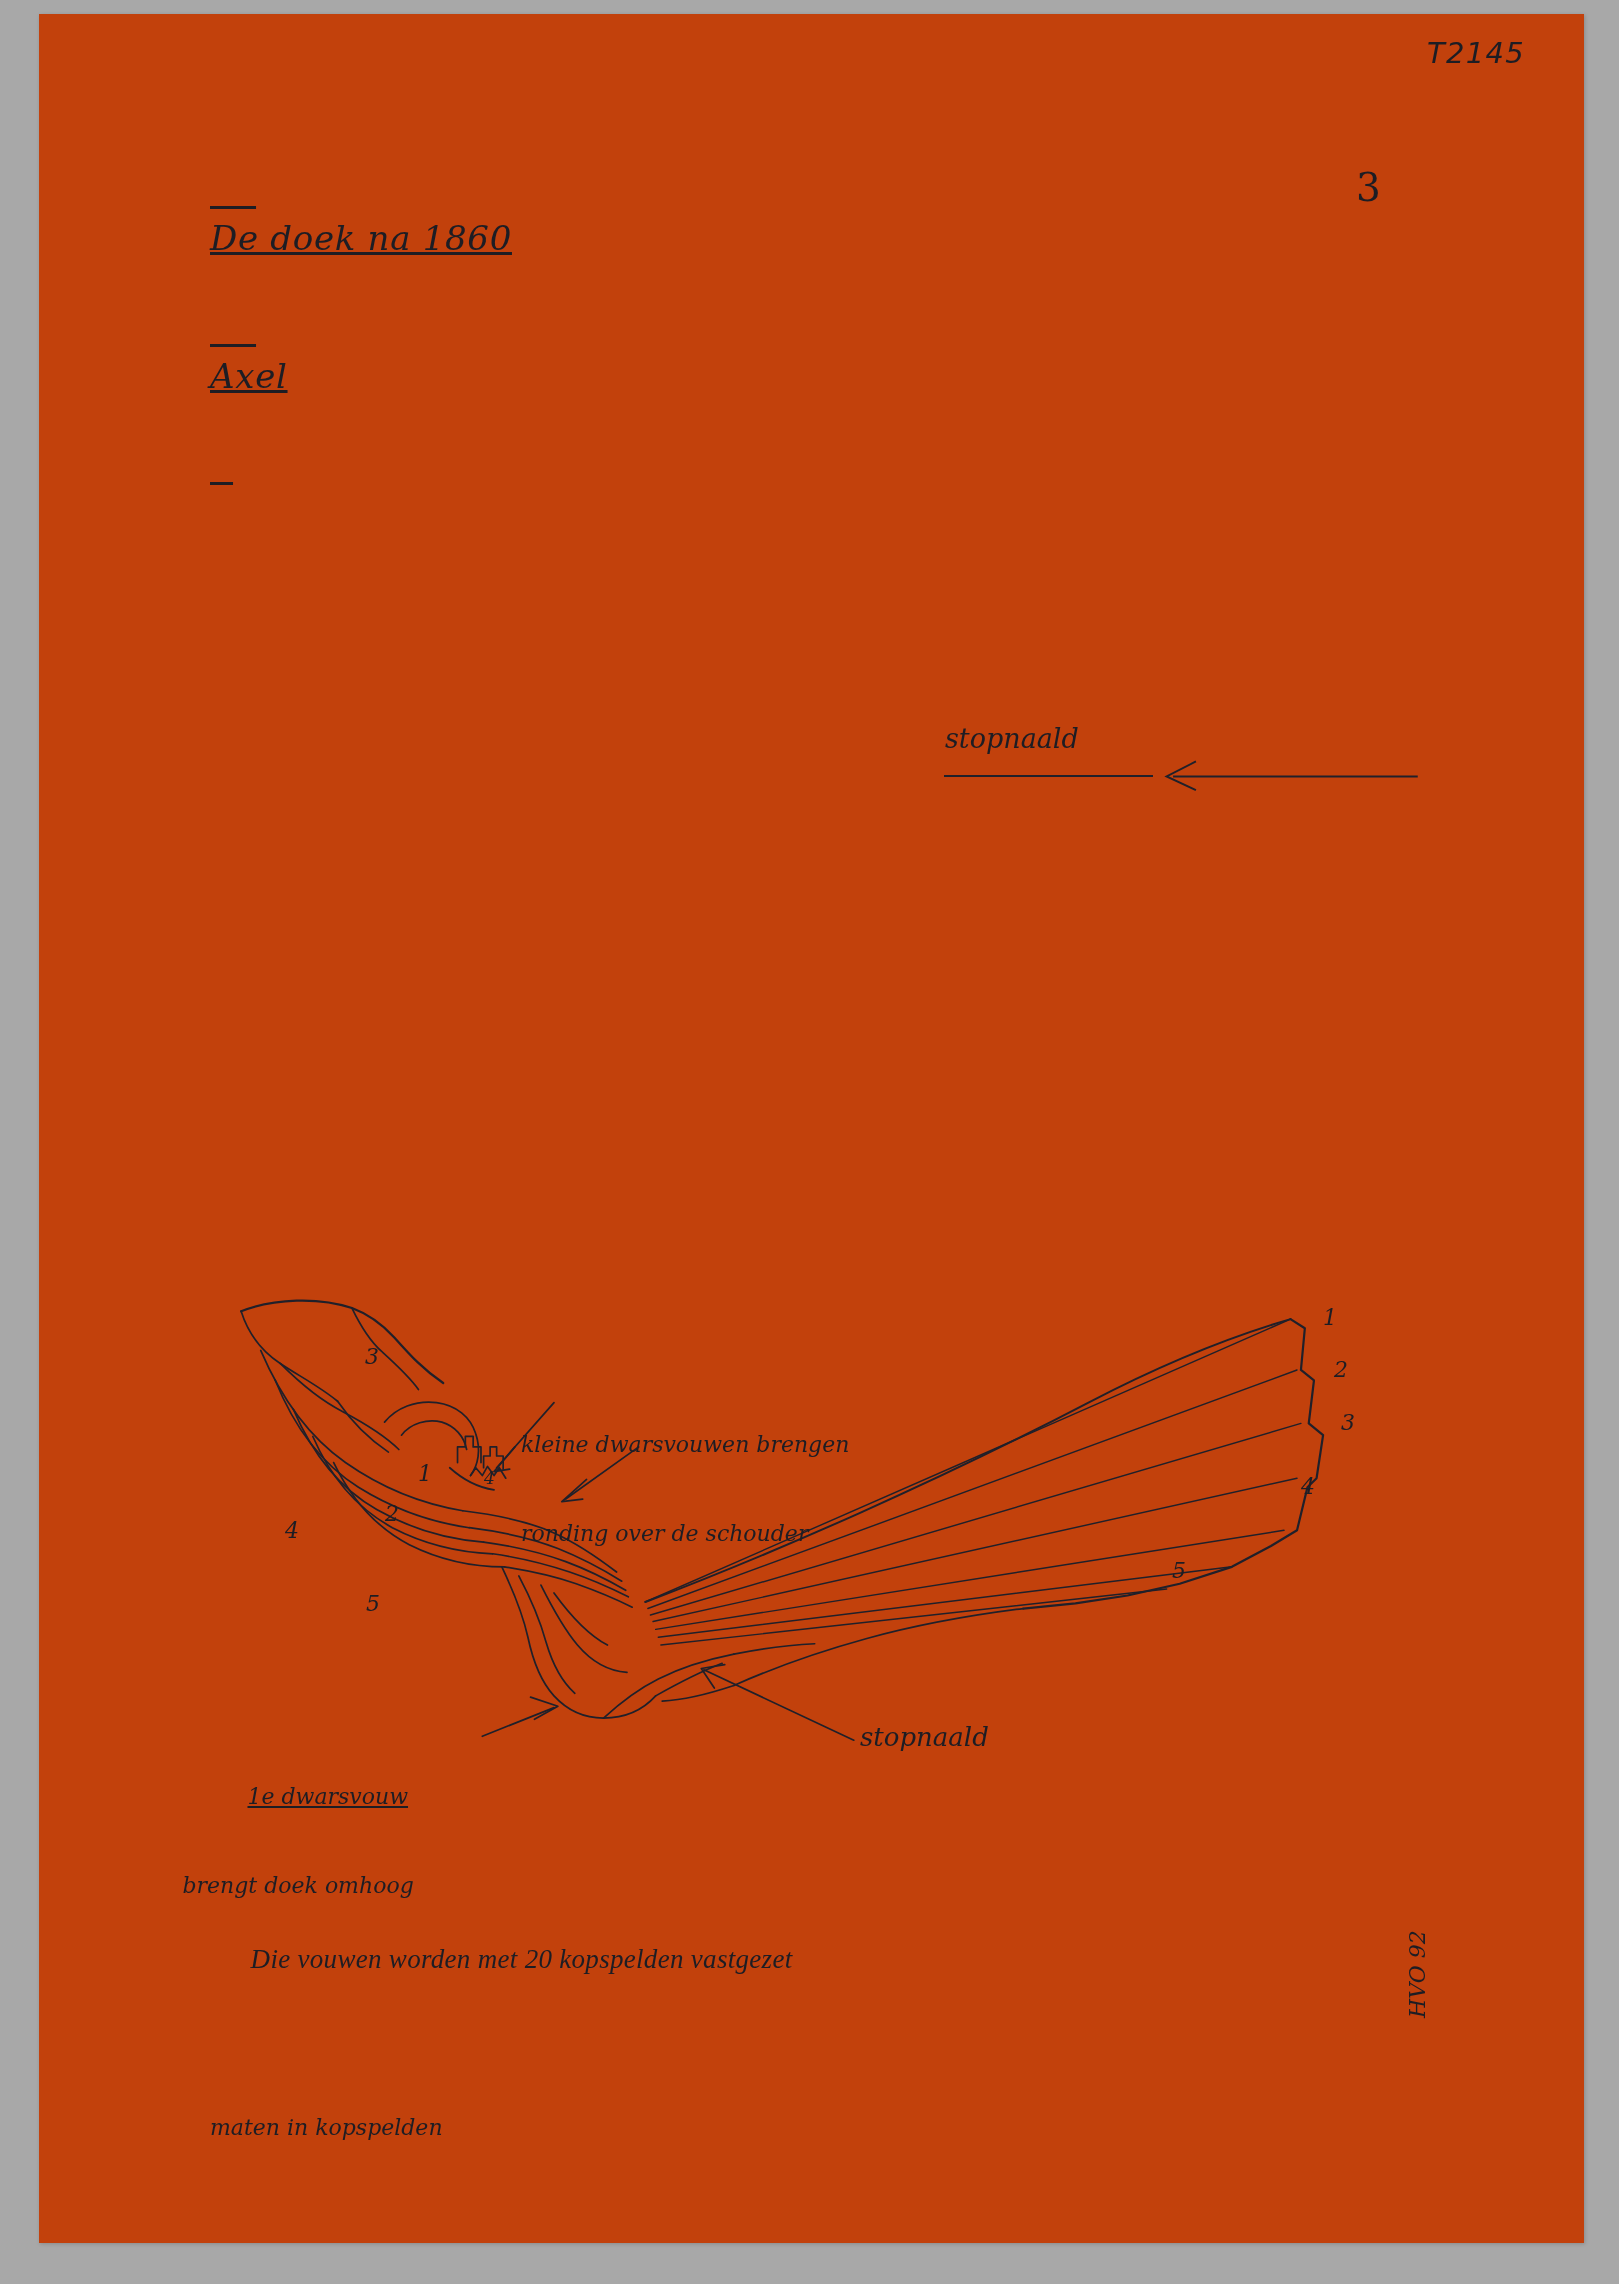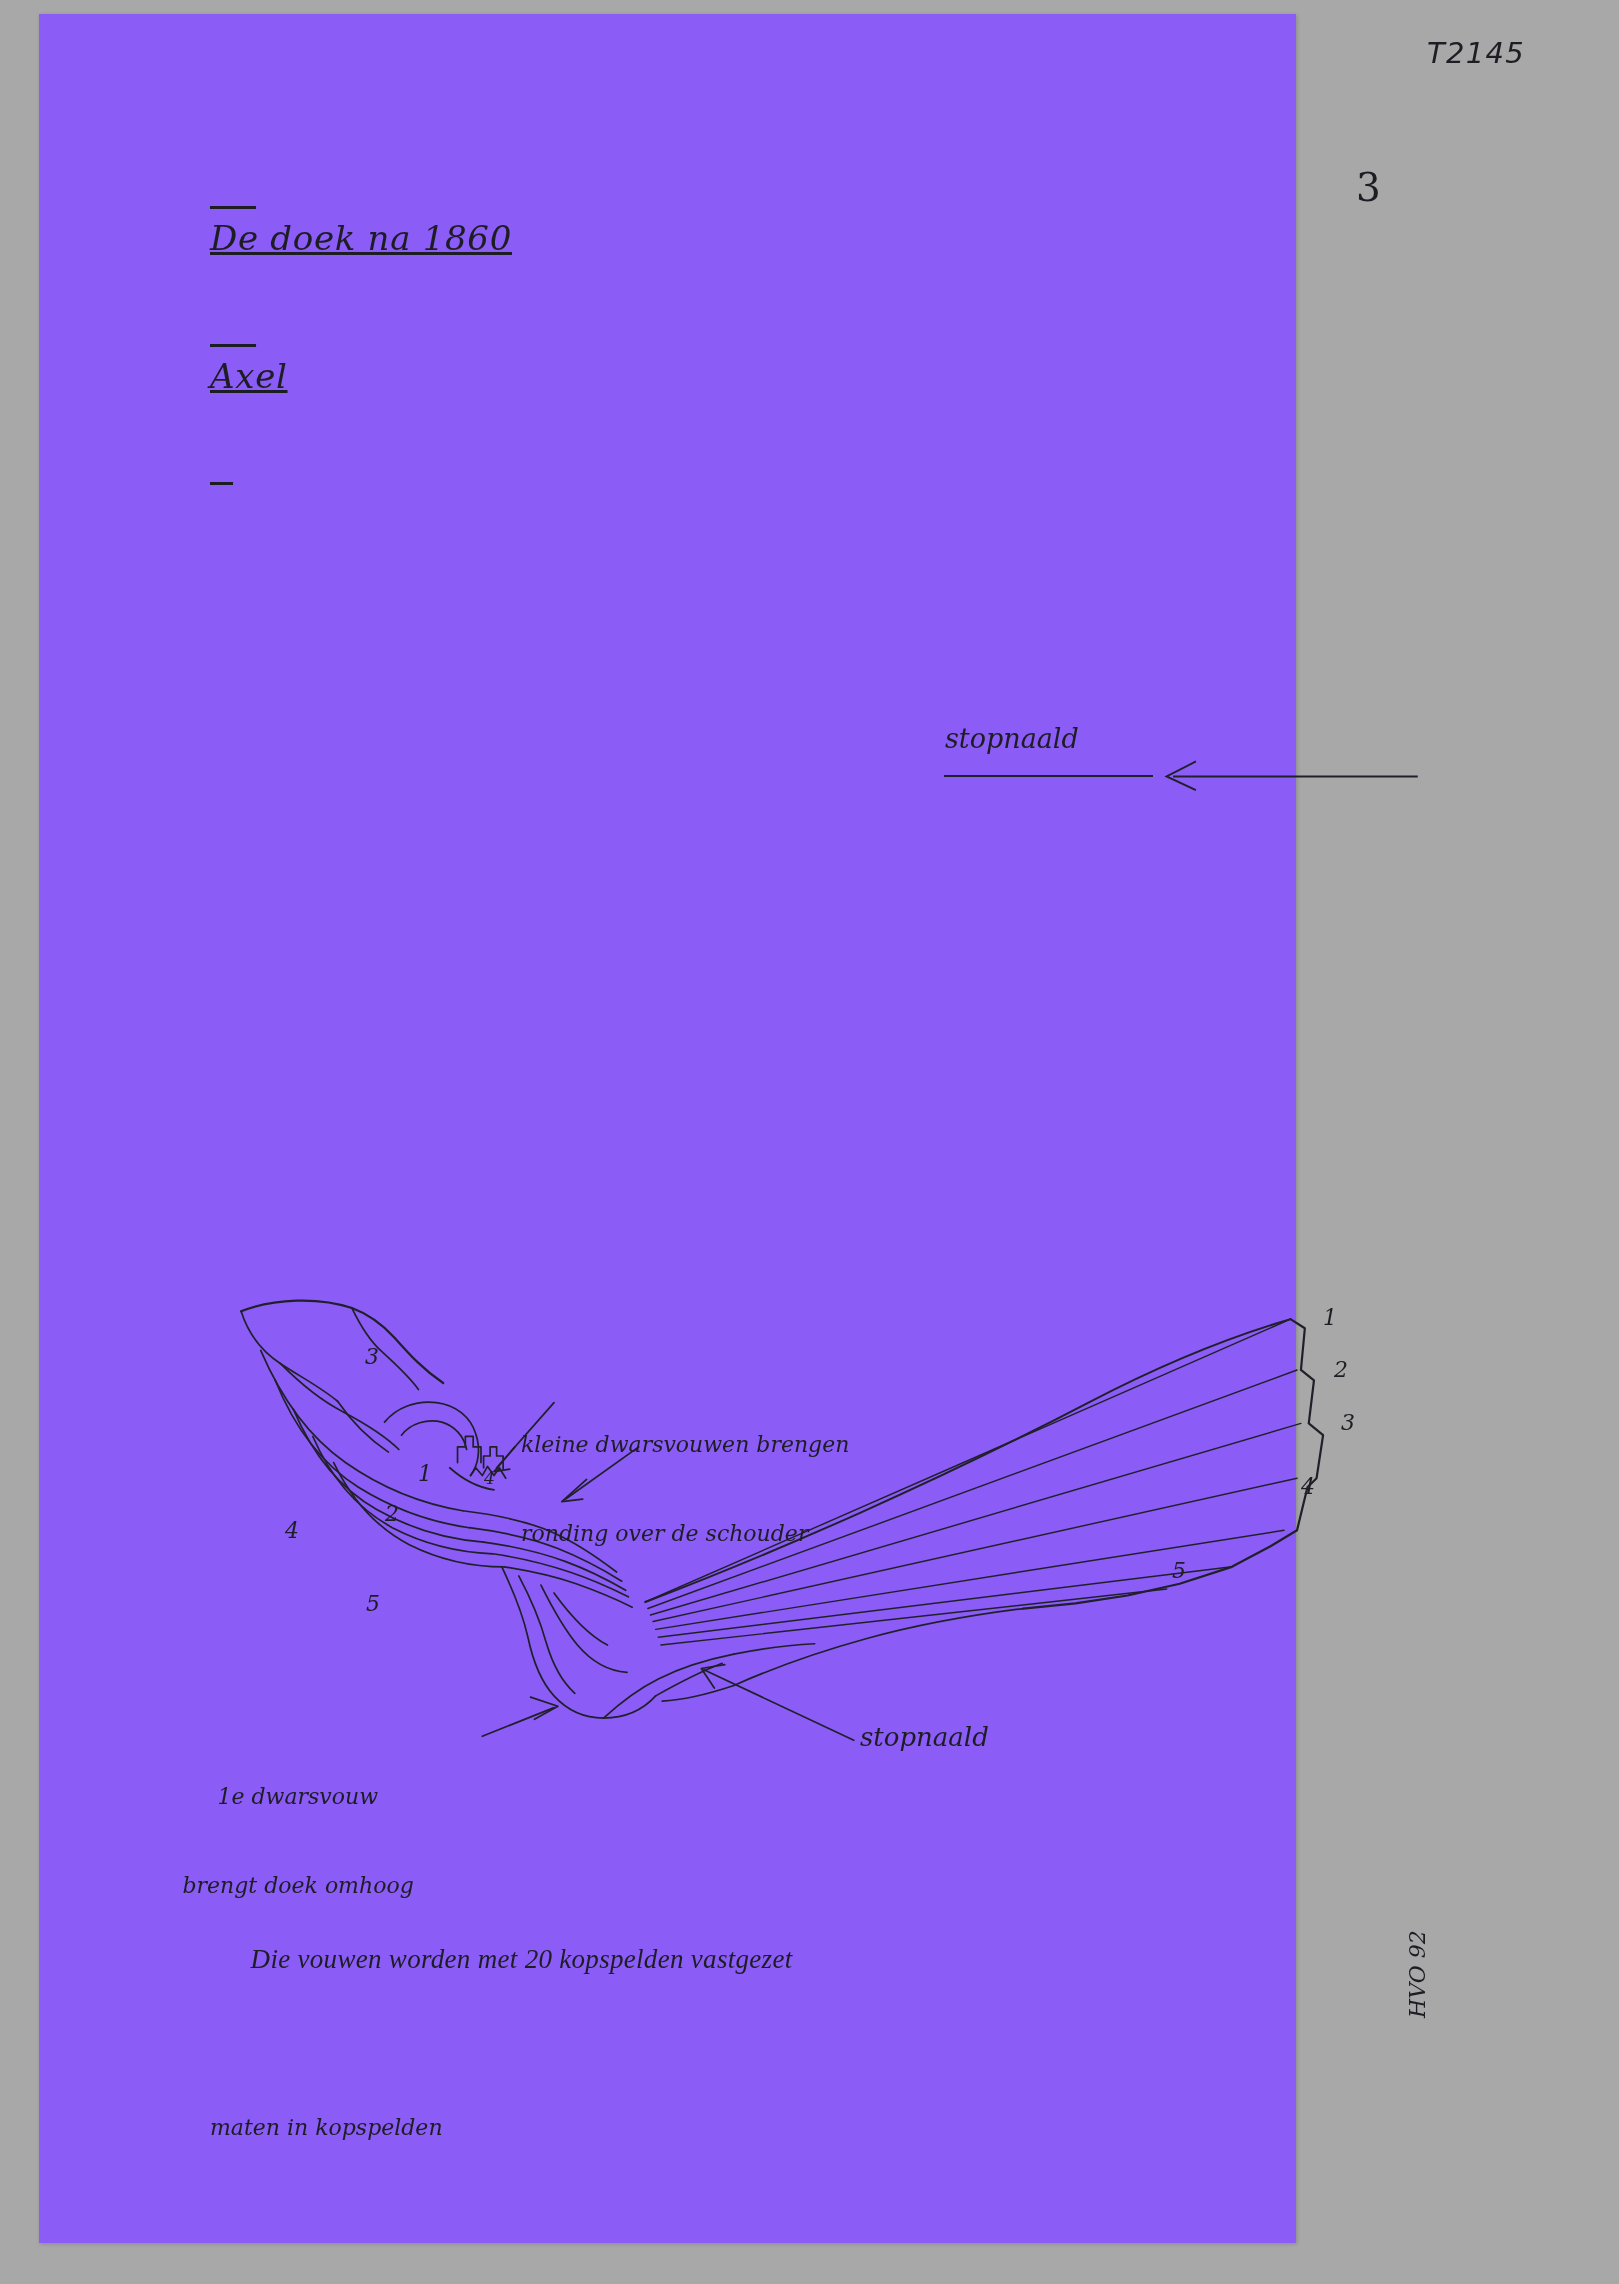--- a/index.html
+++ b/index.html
@@ -10,23 +10,23 @@
   body {
     width: 1620px;
     height: 2284px;
     font-family: "DejaVu Sans", sans-serif;
     overflow: hidden;
   }
   .sheet {
     position: absolute;
     left: 39px;
     top: 14.3px;
-    width: 1257px;
+    width: 1545px;
     height: 2229px;
-    background: #8b5cf6;
+    background: #c2410c;
     box-shadow: 1.3px 1.3px 3.9px rgba(0,0,0,0.18);
   }
   .hand {
     font-family: "DejaVu Serif", serif;
     font-style: italic;
     color: #1d1d24;
     white-space: pre;
     line-height: 1.35;
   }
   .catalog-no {
@@ -236,21 +236,21 @@
     <div class="lbl num" style="left:983px;top:286px;">5</div>
 
     
     <div class="lbl note-inner" style="left:332px;top:98px;">
       <div>kleine dwarsvouwen brengen</div>
       <div>ronding over de schouder</div>
     </div>
 
     
     <div class="lbl note-inner" style="left:-6.5px;top:450px;">
-      <div style="margin-left:35px;">1e dwarsvouw</div>
+      <div style="margin-left:65px;text-decoration:underline;">1e dwarsvouw</div>
       <div>brengt doek omhoog</div>
     </div>
 
     
     <div class="lbl" style="left:671px;top:450px;font-size:26px;">stopnaald</div>
   </div>
 
   <div class="note-block-2 hand">
     <div style="margin-left:15.6px;font-family:Liberation Serif, serif;">Die vouwen worden met 20 kopspelden vastgezet</div>
   </div>

